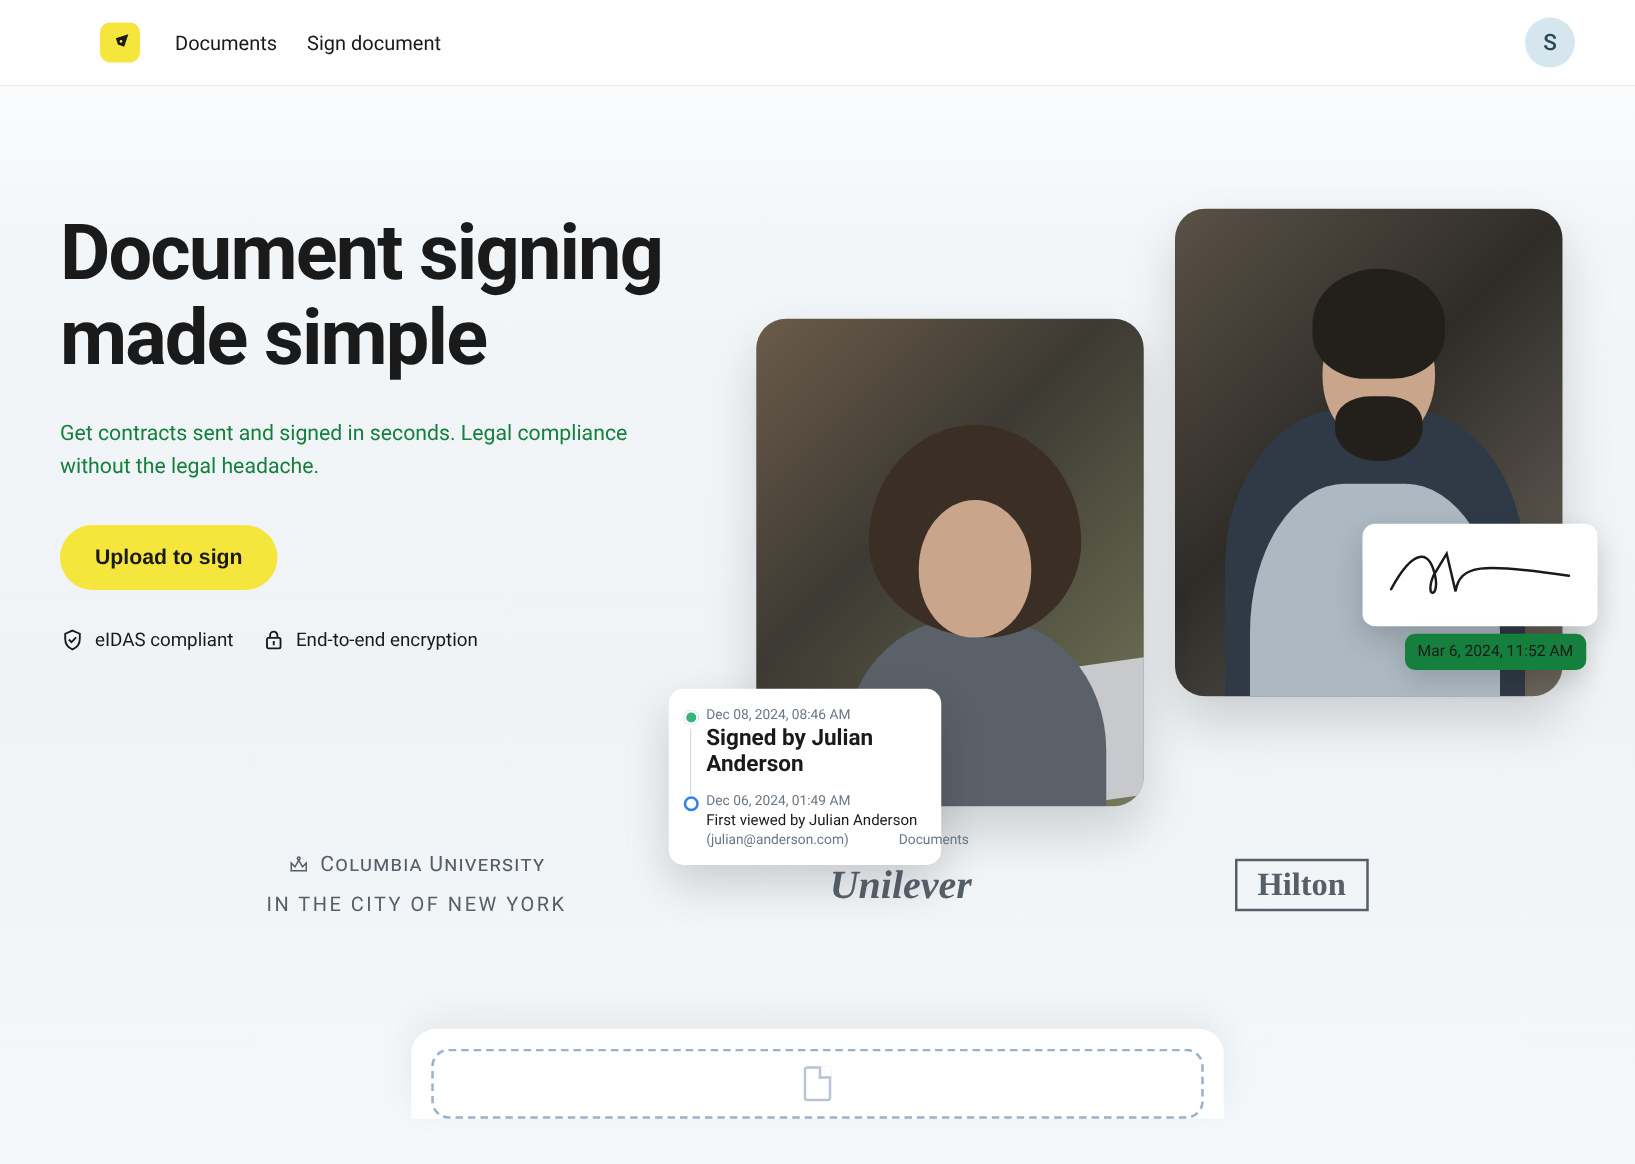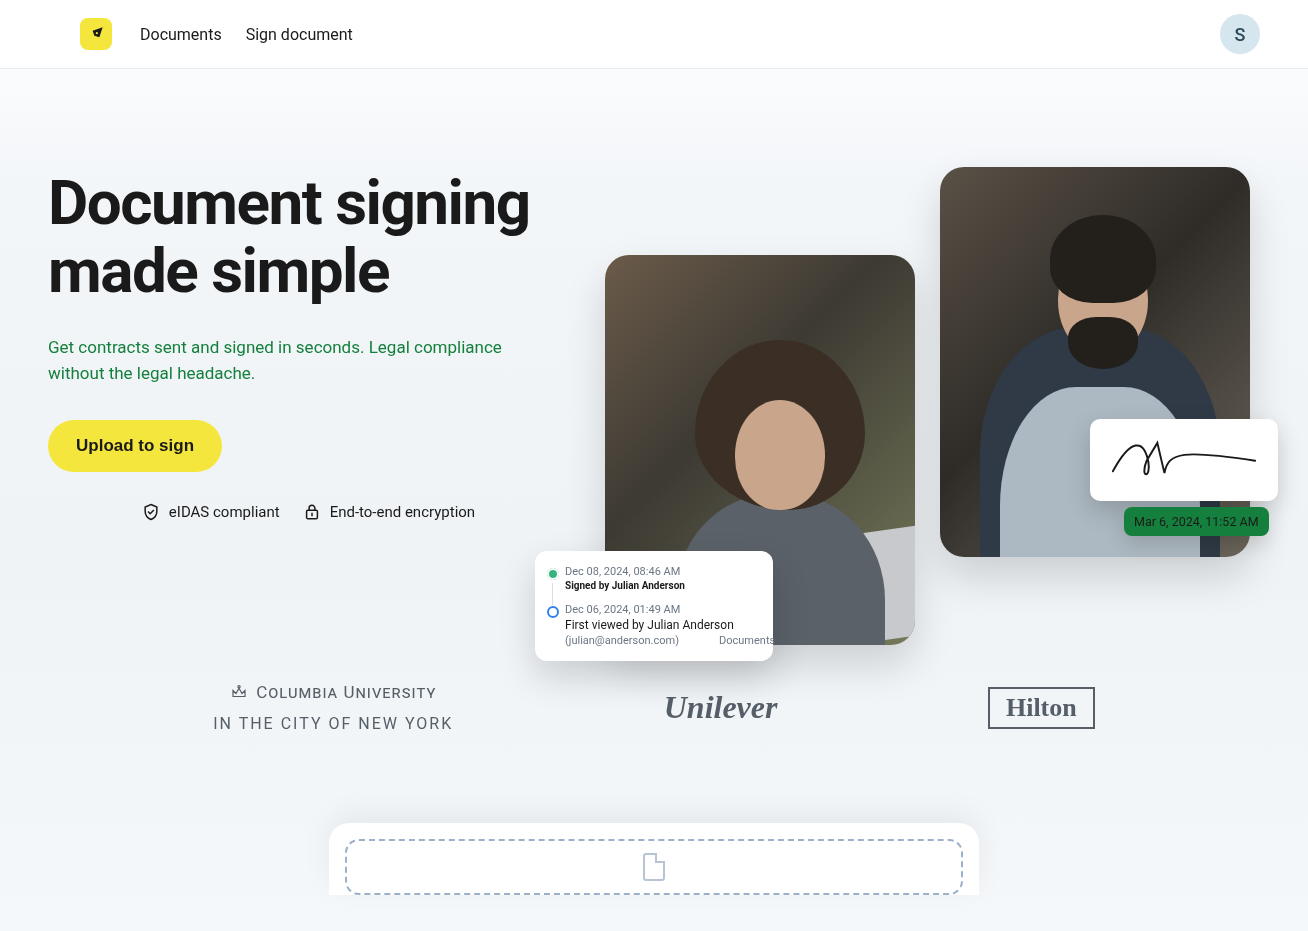--- a/index.html
+++ b/index.html
@@ -51,21 +51,21 @@
   }
   .cta {
     margin-top: 34px;
     display: inline-flex; align-items: center; justify-content: center;
     padding: 16px 28px;
     background: #f5e63d;
     border: none; border-radius: 999px;
     font-size: 17px; font-weight: 600; color: #1a1a1a;
     cursor: pointer;
   }
-  .badges { margin-top: 30px; display: flex; gap: 22px; align-items: center; justify-content: center; }
+  .badges { margin-top: 30px; display: flex; gap: 22px; align-items: center; }
   .badge { display: flex; align-items: center; gap: 8px; font-size: 15px; color: #1a1a1a; }
   .badge svg { width: 20px; height: 20px; flex-shrink: 0; }
 
   
   .img-stack { position: absolute; left: 590px; top: 90px; width: 680px; height: 560px; pointer-events: none; }
   .photo {
     position: absolute; border-radius: 24px; overflow: hidden;
     box-shadow: 0 20px 40px rgba(0,0,0,.15);
   }
   .photo-a {
@@ -99,38 +99,38 @@
   .sig-time {
     position: absolute; left: 534px; top: 348px;
     background: #15803d; border-radius: 8px;
     box-shadow: 0 8px 20px rgba(0,0,0,.15);
     font-size: 12.5px; padding: 7px 10px; color: #1a1a1a;
   }
 
   
   .audit {
     position: absolute; left: -55px; top: 392px;
-    width: 238px; background: #ffffff; border-radius: 12px;
+    width: 218px; background: #ffffff; border-radius: 12px;
     box-shadow: 0 16px 36px rgba(0,0,0,.16);
     padding: 14px 16px 14px 30px;
   }
   .audit-item { position: relative; padding-bottom: 12px; }
   .audit-item:last-child { padding-bottom: 0; }
   .audit-item::before {
     content: ""; position: absolute; left: -18px; top: 3px;
     width: 12px; height: 12px; border-radius: 50%;
   }
   .audit-item.done::before { background: #36b37e; box-shadow: 0 0 0 2px #fff inset; }
   .audit-item.view::before { background: #fff; border: 2px solid #2f80ed; width: 8px; height: 8px; }
   .audit-item.done::after {
     content: ""; position: absolute; left: -13px; top: 18px; bottom: -2px;
     width: 1px; background: #d6dce2;
   }
   .audit-date { font-size: 11px; color: #6b7785; }
-  .audit-title { font-size: 10px; font-weight: 700; color: #1a1a1a; margin-top: 2px; }
+  .audit-title { font-size: 18px; font-weight: 700; color: #1a1a1a; margin-top: 2px; }
   .audit-sub { font-size: 12px; color: #1a1a1a; margin-top: 2px; }
   .audit-meta { font-size: 11px; color: #6b7785; margin-top: 2px; display:flex; align-items:center; gap:20px; }
   .verify { width:11px; height:11px; border-radius:50%; background:#2b6cb0; display:inline-block; position:relative; }
   .verify::after { content:"✓"; color:#fff; font-size:8px; position:absolute; left:2px; top:-1px; }
 
   
   .logos {
     margin-top: 160px;
     display: flex; align-items: center; justify-content: space-around;
     padding: 0 60px;

